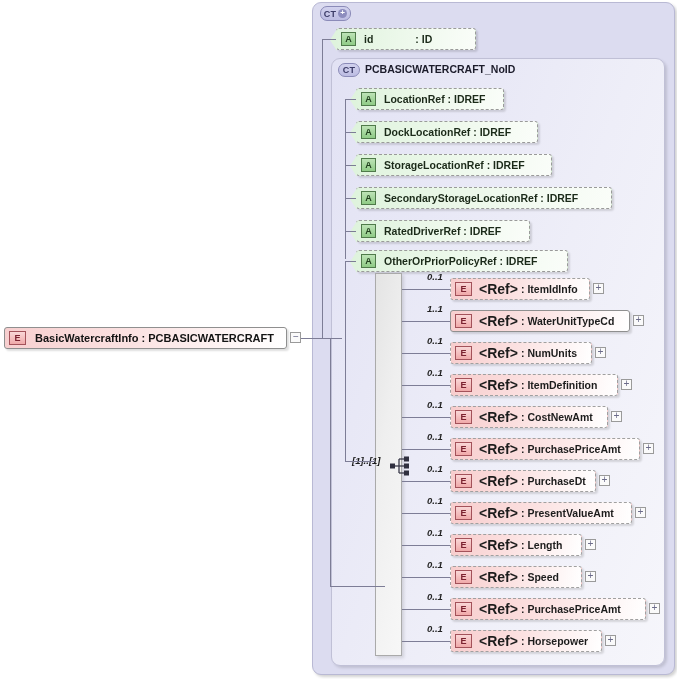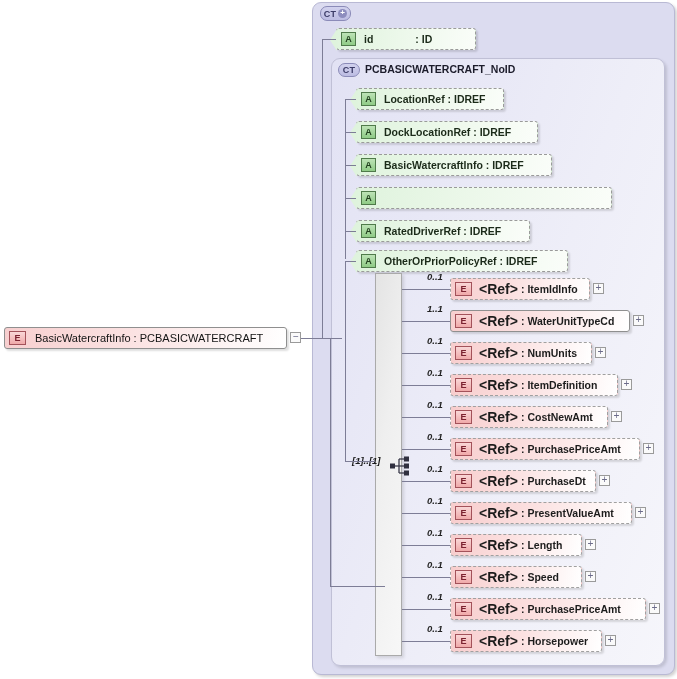--- a/index.html
+++ b/index.html
@@ -175,21 +175,21 @@
     font-size: 10.5px;
     font-weight: bold;
     color: #1c1c1c;
     white-space: nowrap;
     position: absolute;
     left: 70px;
   }
   .elem-root-label {
     margin-left: 9px;
     font-size: 11px;
-    font-weight: normal;
+    font-weight: bold;
     color: #131313;
     white-space: nowrap;
   }
 
   
   .expander {
     position: absolute;
     width: 11px; height: 11px;
     border: 1px solid #9a9a9a;
     background: #fafafa;
@@ -285,24 +285,25 @@
       <div class="attr" style="left: 356px; top: 88px; width: 148px;">
         <span class="attr-icon">A</span>
         <span class="attr-label">LocationRef : IDREF</span>
       </div>
       <div class="attr" style="left: 356px; top: 121px; width: 182px;">
         <span class="attr-icon">A</span>
         <span class="attr-label">DockLocationRef : IDREF</span>
       </div>
       <div class="attr" style="left: 356px; top: 154px; width: 196px;">
         <span class="attr-icon">A</span>
-        <span class="attr-label">BasicWatercraftInfo : IDREF</span>
+        <span class="attr-label">StorageLocationRef : IDREF</span>
       </div>
       <div class="attr" style="left: 356px; top: 187px; width: 256px;">
         <span class="attr-icon">A</span>
+        <span class="attr-label">SecondaryStorageLocationRef : IDREF</span>
       </div>
       <div class="attr" style="left: 356px; top: 220px; width: 174px;">
         <span class="attr-icon">A</span>
         <span class="attr-label">RatedDriverRef : IDREF</span>
       </div>
       <div class="attr" style="left: 356px; top: 250px; width: 212px;">
         <span class="attr-icon">A</span>
         <span class="attr-label">OtherOrPriorPolicyRef : IDREF</span>
       </div>
     </div>

